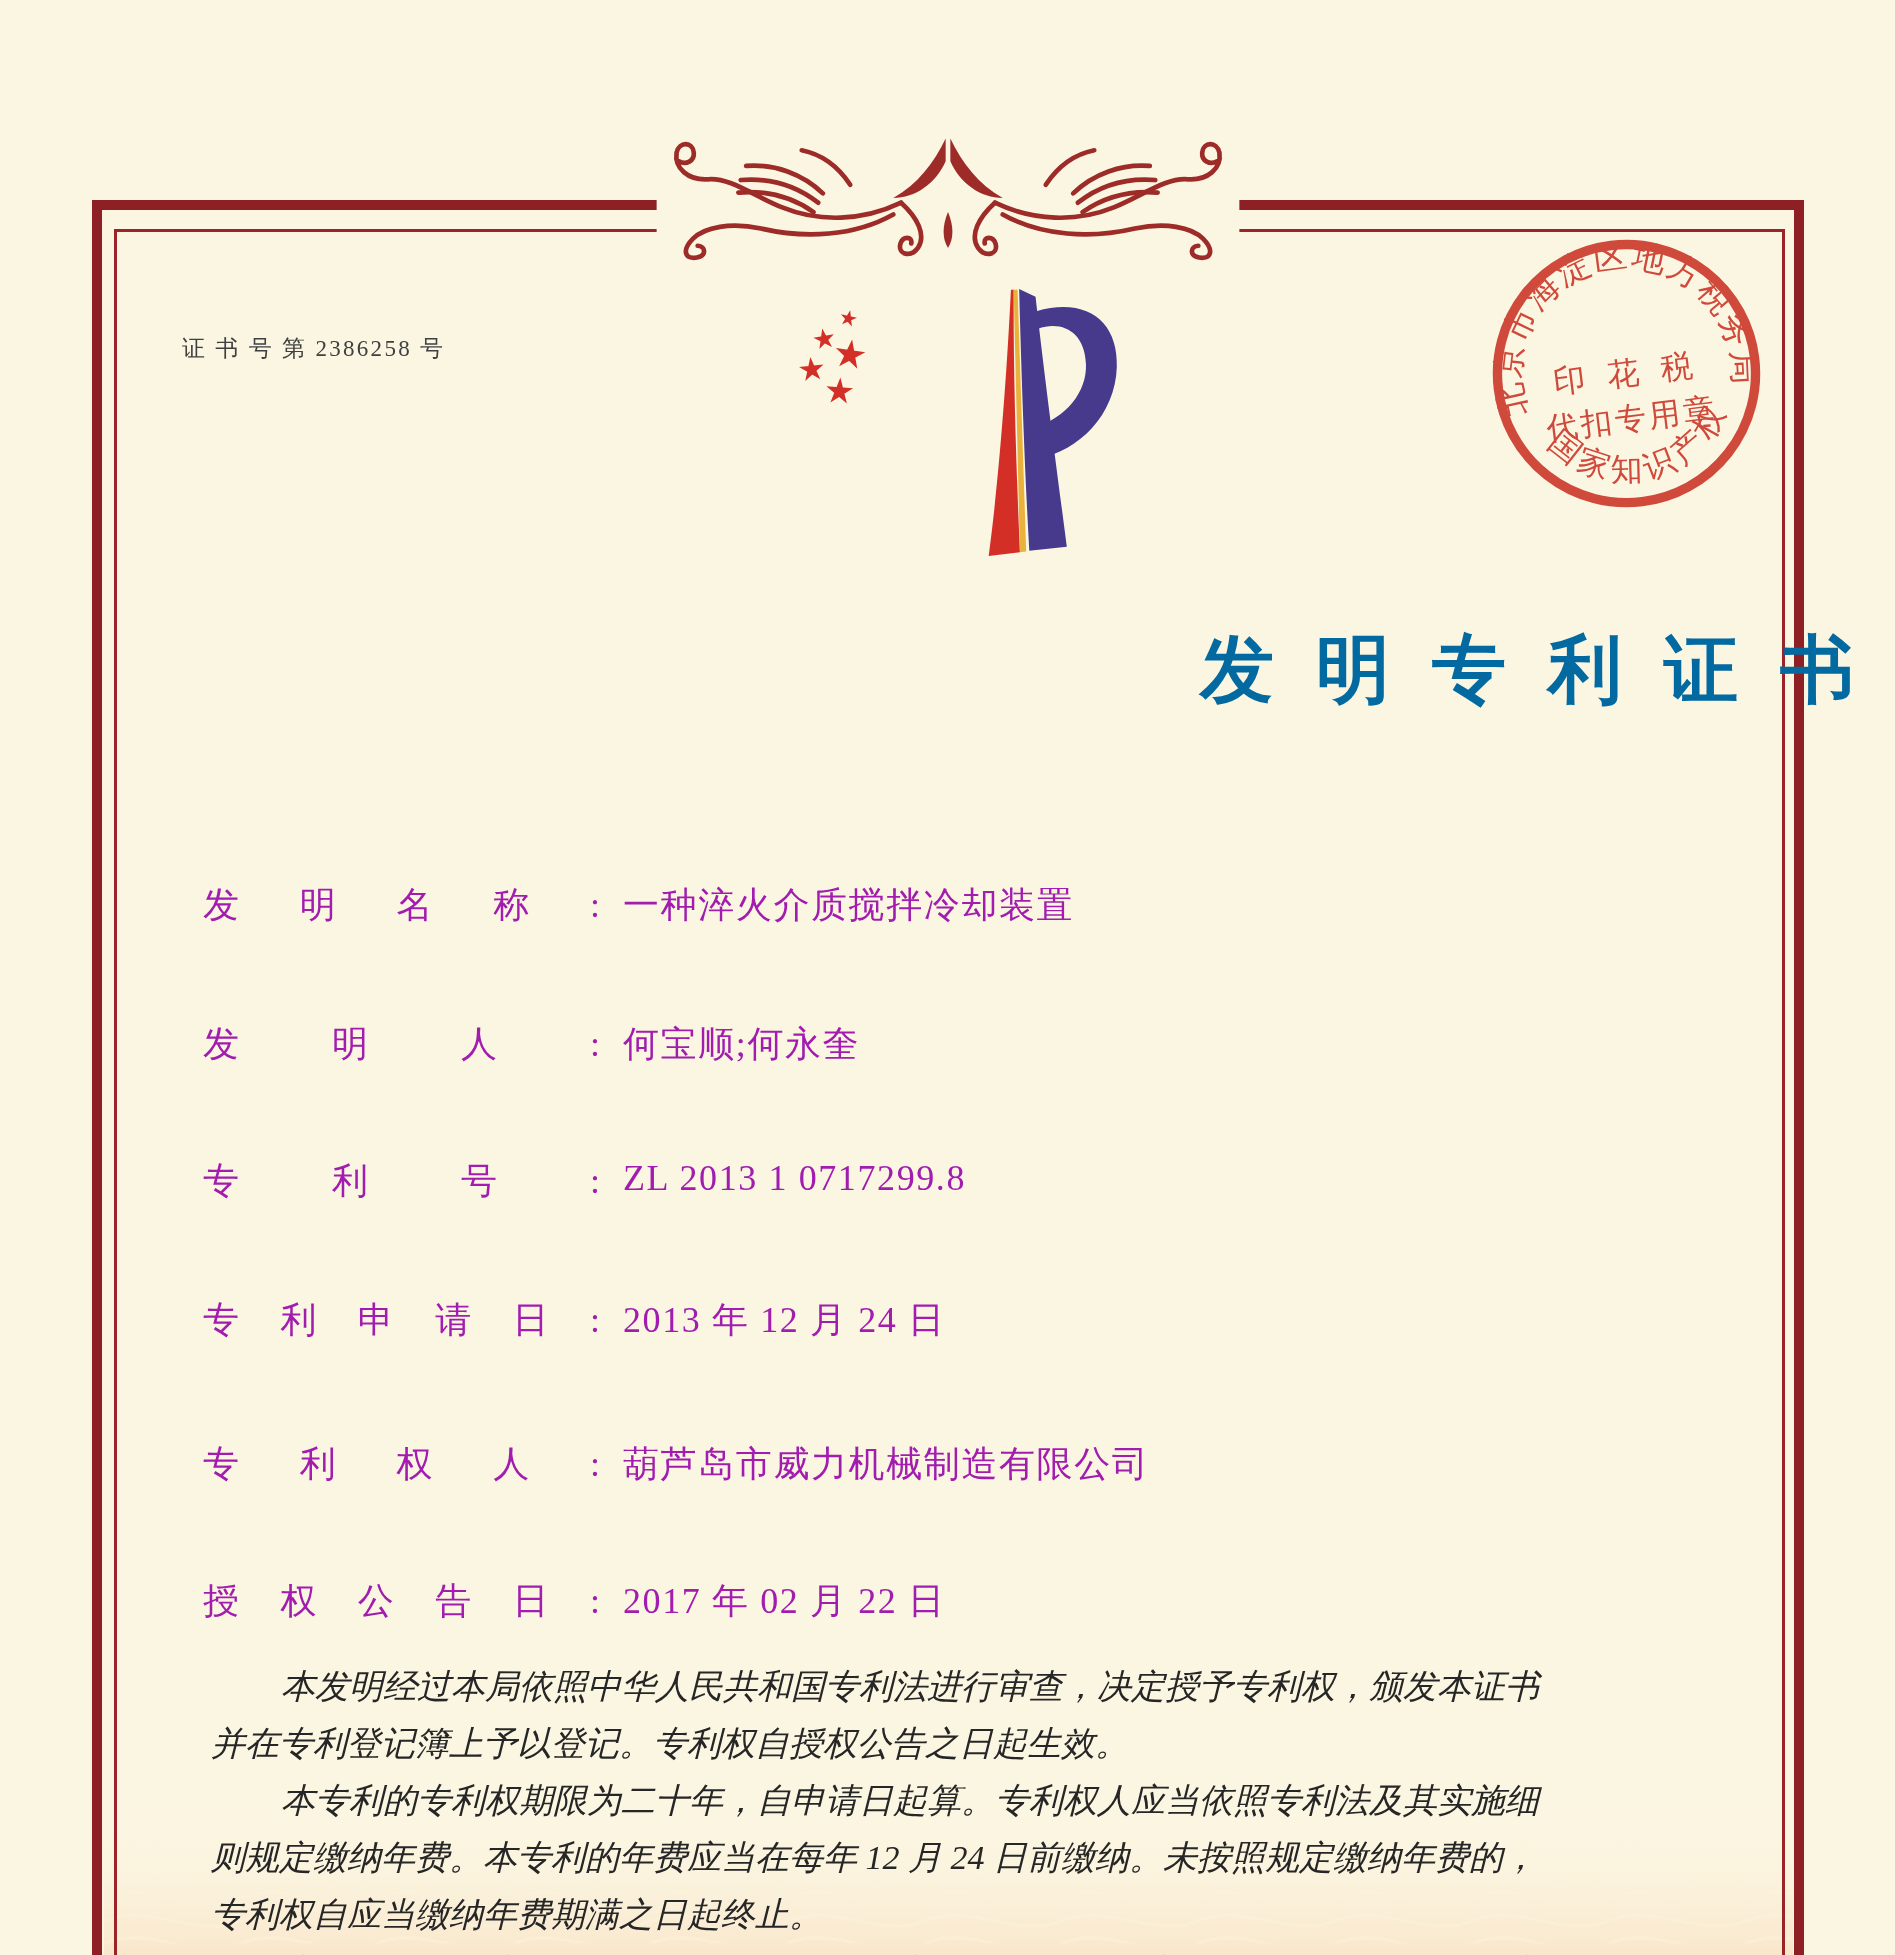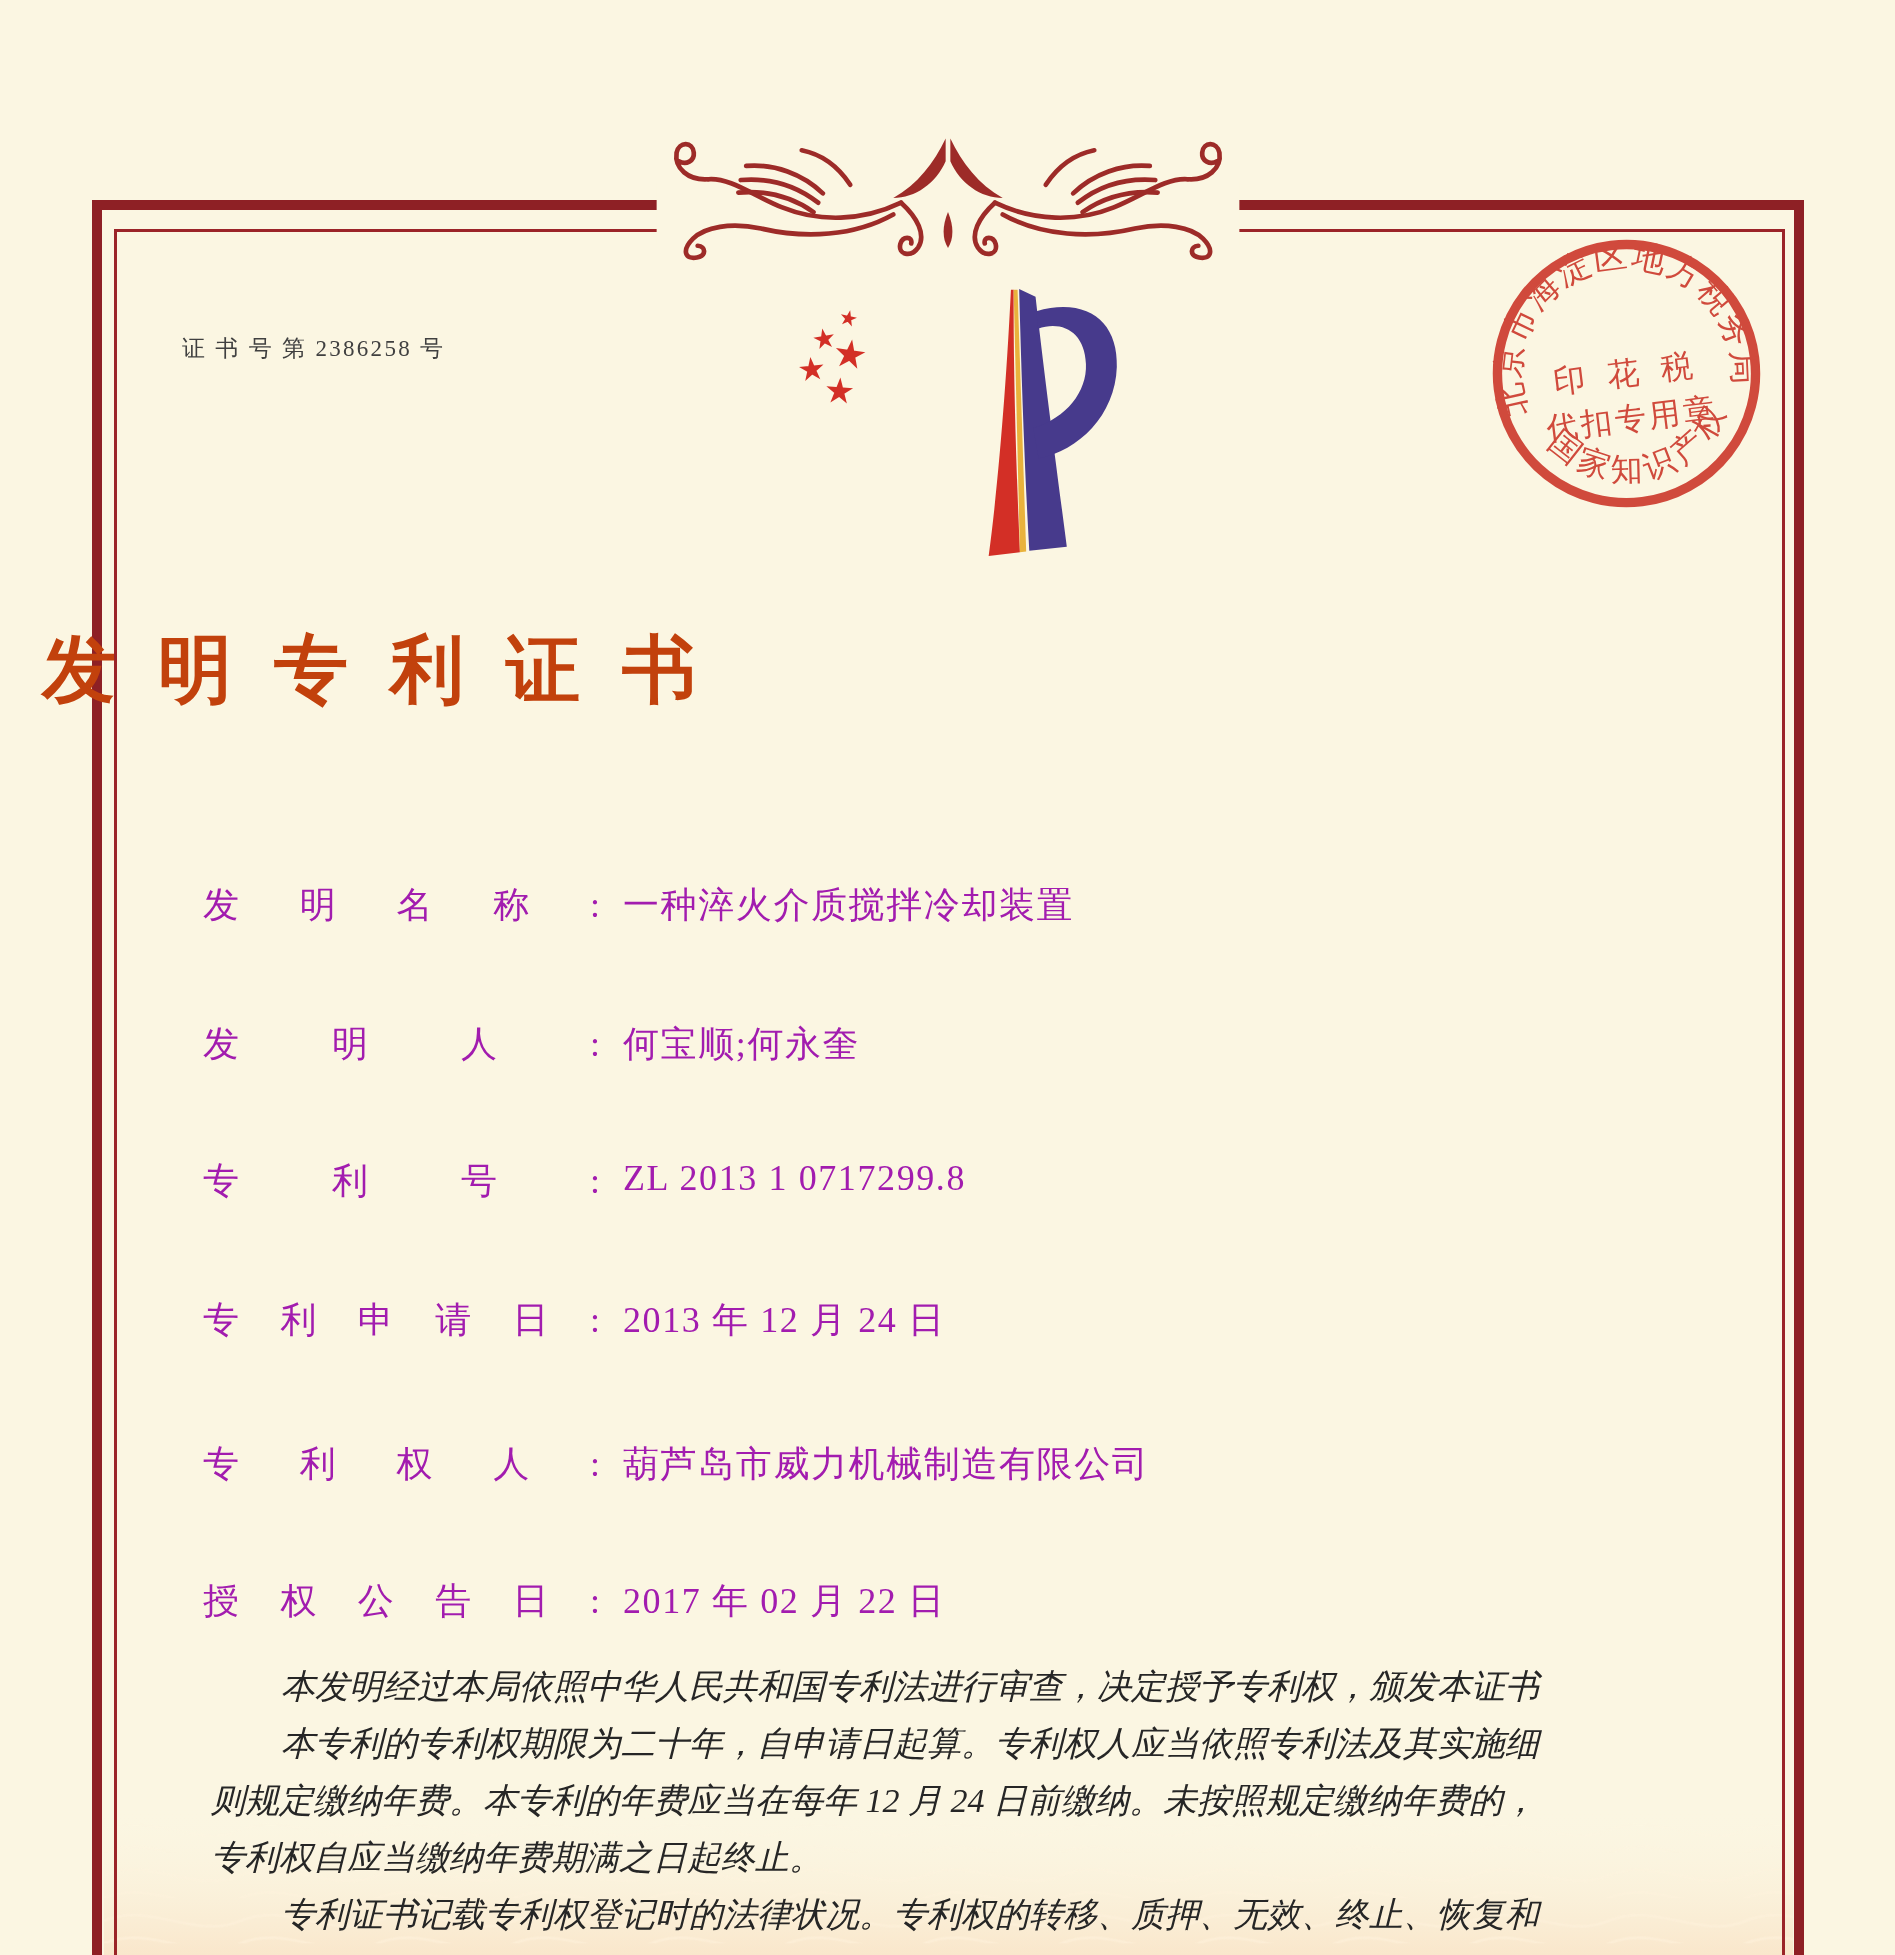--- a/index.html
+++ b/index.html
@@ -4,22 +4,22 @@
 <style>
   html,body{margin:0;padding:0;background:#e8e4d4;}
   .page{position:relative;width:1896px;height:2743px;background:#fbf6e2;
         font-family:"Liberation Serif","DejaVu Serif",serif;overflow:hidden;}
   .abs{position:absolute;}
   
   .border-outer{left:92px;top:200px;width:1692px;height:2393px;border:10.2px solid #8e2025;}
   .border-inner{left:114px;top:229px;width:1665px;height:2362px;border:3.5px solid #9b2428;}
   
   .certno{left:164px;top:333px;font-size:23px;color:#404040;letter-spacing:2.3px;white-space:nowrap;margin-left:18px;}
-  .title{left:0;top:621px;width:100%;text-align:left;font-size:74px;font-weight:600;
-         letter-spacing:42px;text-indent:42px;color:#c2410c;white-space:nowrap;}
+  .title{left:0;top:621px;width:100%;text-align:right;font-size:74px;font-weight:600;
+         letter-spacing:42px;text-indent:42px;color:#0369a1;white-space:nowrap;}
   .frow{left:203px;white-space:nowrap;font-size:36px;color:#a21caf;}
   .frow .lab{display:inline-block;width:397px;text-align:justify;text-align-last:justify;vertical-align:top;}
   .frow .val{margin-left:23px;letter-spacing:1.6px;}
   .r1{top:881px;} .r2{top:1020px;} .r3{top:1157px;} .r4{top:1296px;} .r5{top:1440px;} .r6{top:1577px;}
   .bodytext{left:211px;top:1658px;width:1482px;font-size:34px;line-height:57px;color:#262626;}
   .bodytext div{white-space:nowrap;font-style:italic;}
   .bodytext .ind{text-indent:70px;}
   text.stampArcTop{font-family:"Liberation Serif","DejaVu Serif",serif;font-size:85px;letter-spacing:5px;fill:#cd3c2f;}
   text.stampArcBot{font-family:"Liberation Serif","DejaVu Serif",serif;font-size:82px;letter-spacing:12px;fill:#cd3c2f;}
   text.stampMid{font-family:"Liberation Serif","DejaVu Serif",serif;fill:#cd3c2f;text-anchor:middle;}
@@ -128,20 +128,21 @@
   </div>
   <div class="abs frow r5">
     <span class="lab">专利权人:</span><span class="val">葫芦岛市威力机械制造有限公司</span>
   </div>
   <div class="abs frow r6">
     <span class="lab">授权公告日:</span><span class="val">2017 年 02 月 22 日</span>
   </div>
 
   <div class="abs bodytext">
     <div class="ind">本发明经过本局依照中华人民共和国专利法进行审查，决定授予专利权，颁发本证书</div>
+    <div>并在专利登记簿上予以登记。专利权自授权公告之日起生效。</div>
     <div class="ind">本专利的专利权期限为二十年，自申请日起算。专利权人应当依照专利法及其实施细</div>
     <div>则规定缴纳年费。本专利的年费应当在每年 12 月 24 日前缴纳。未按照规定缴纳年费的，</div>
     <div>专利权自应当缴纳年费期满之日起终止。</div>
     <div class="ind">专利证书记载专利权登记时的法律状况。专利权的转移、质押、无效、终止、恢复和</div>
 
   </div>
 
 </div>
 
 

